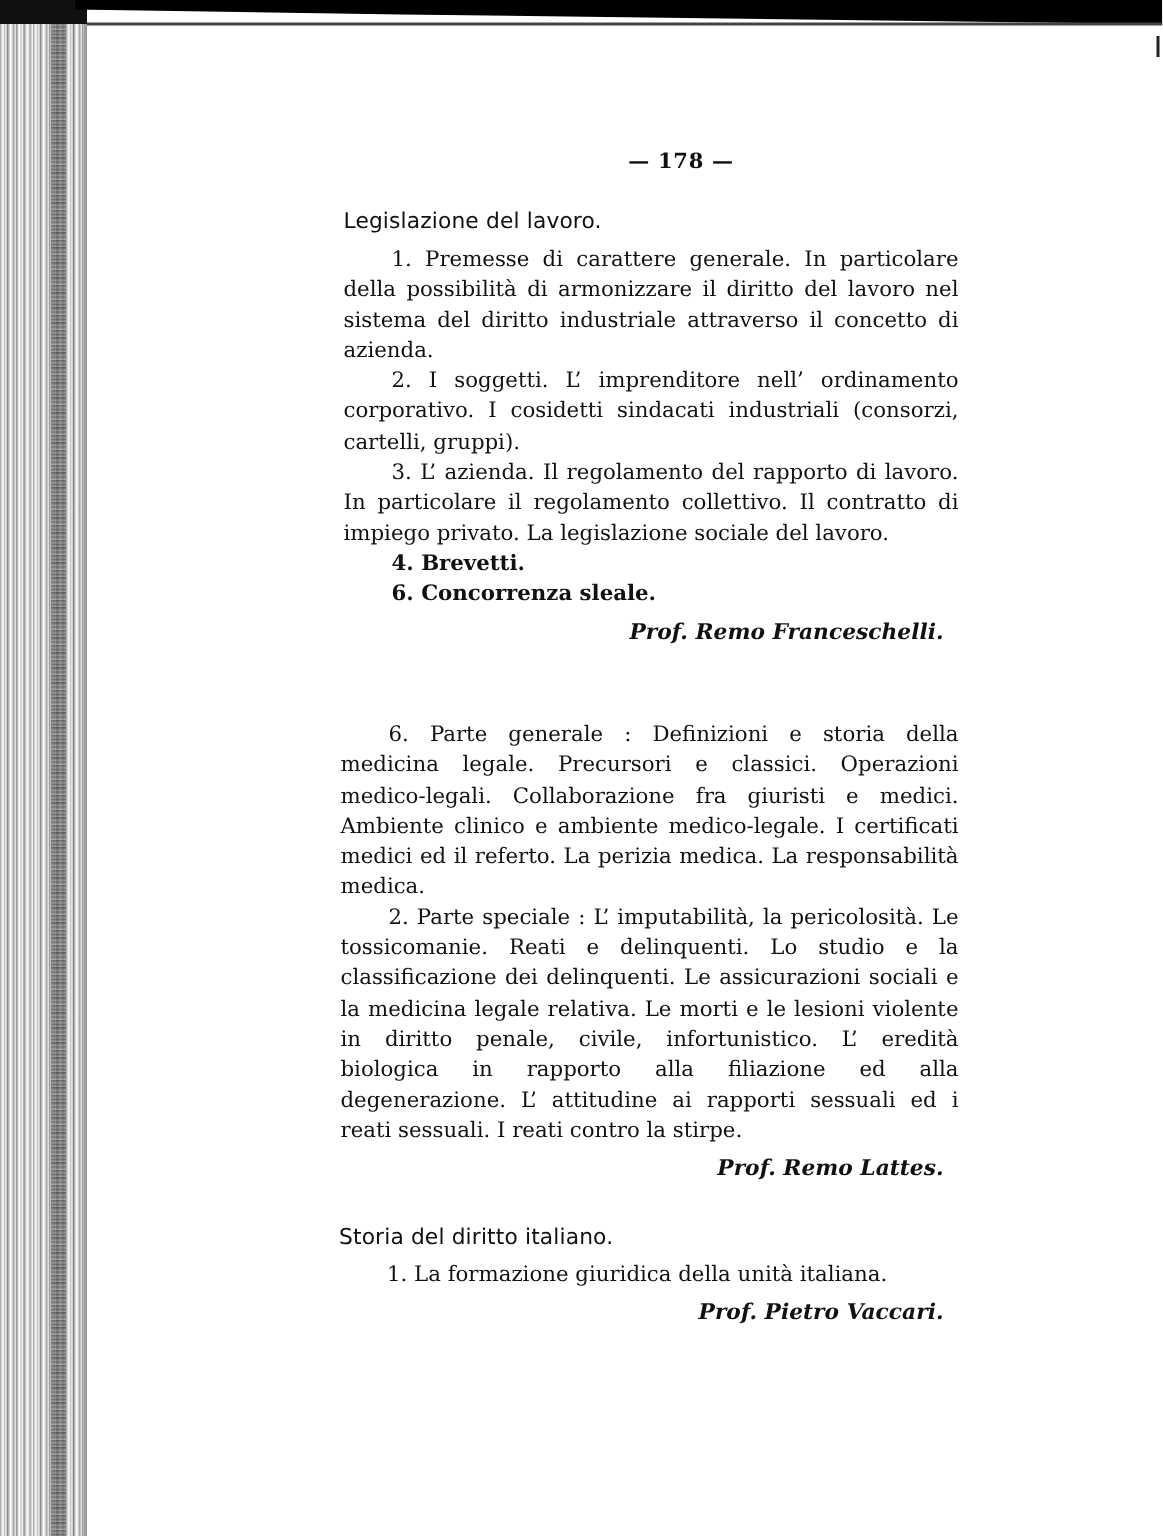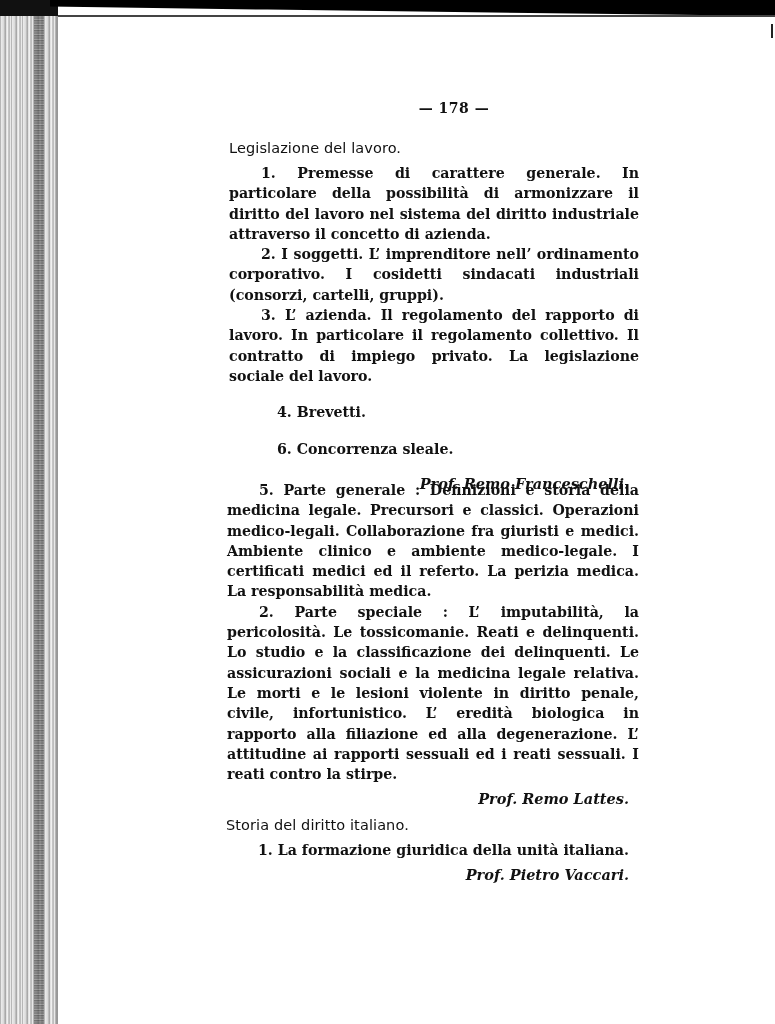--- a/index.html
+++ b/index.html
@@ -100,26 +100,26 @@
       font-size: 14.5px;
       margin: 0 0 7px 0;
       letter-spacing: 0.1px;
     }
     .para {
       font-size: 14.2px;
       line-height: 20.3px;
       text-align: justify;
       text-indent: 32px;
       margin: 0;
-      font-weight: 700;
+      font-weight: 400;
     }
     .item {
       font-size: 14.2px;
       line-height: 20.3px;
-      margin: 16px;
+      margin: 0;
       padding-left: 32px;
       font-weight: 600;
     }
     .signature {
       font-style: italic;
       font-weight: bold;
       font-size: 14.5px;
       text-align: right;
       margin: 6px 0 0 0;
       padding-right: 10px;
@@ -146,21 +146,21 @@
     <div class="section-title">Legislazione del lavoro.</div>
     <p class="para">1. Premesse di carattere generale. In particolare della possibilità di armonizzare il diritto del lavoro nel sistema del diritto industriale attraverso il concetto di azienda.</p>
     <p class="para">2. I soggetti. L’ imprenditore nell’ ordinamento corporativo. I cosidetti sindacati industriali (consorzi, cartelli, gruppi).</p>
     <p class="para">3. L’ azienda. Il regolamento del rapporto di lavoro. In particolare il regolamento collettivo. Il contratto di impiego privato. La legislazione sociale del lavoro.</p>
     <p class="item">4. Brevetti.</p>
     <p class="item">6. Concorrenza sleale.</p>
     <p class="signature">Prof. Remo Franceschelli.</p>
   </div>
 
   <div id="sec2">
-    <p class="para">5. Parte generale : Definizioni e storia della medicina legale. Precursori e classici. Operazioni medico-legali. Collaborazione fra giuristi e medici. Ambiente clinico e ambiente medico-legale. I certificati medici ed il referto. La perizia medica. La responsabilità medica.</p>
+    <p class="para">6. Parte generale : Definizioni e storia della medicina legale. Precursori e classici. Operazioni medico-legali. Collaborazione fra giuristi e medici. Ambiente clinico e ambiente medico-legale. I certificati medici ed il referto. La perizia medica. La responsabilità medica.</p>
     <p class="para">2. Parte speciale : L’ imputabilità, la pericolosità. Le tossicomanie. Reati e delinquenti. Lo studio e la classificazione dei delinquenti. Le assicurazioni sociali e la medicina legale relativa. Le morti e le lesioni violente in diritto penale, civile, infortunistico. L’ eredità biologica in rapporto alla filiazione ed alla degenerazione. L’ attitudine ai rapporti sessuali ed i reati sessuali. I reati contro la stirpe.</p>
     <p class="signature">Prof. Remo Lattes.</p>
   </div>
 
   <div id="sec3">
     <div class="section-title">Storia del diritto italiano.</div>
     <p class="para">1. La formazione giuridica della unità italiana.</p>
     <p class="signature">Prof. Pietro Vaccari.</p>
   </div>
 </div>

